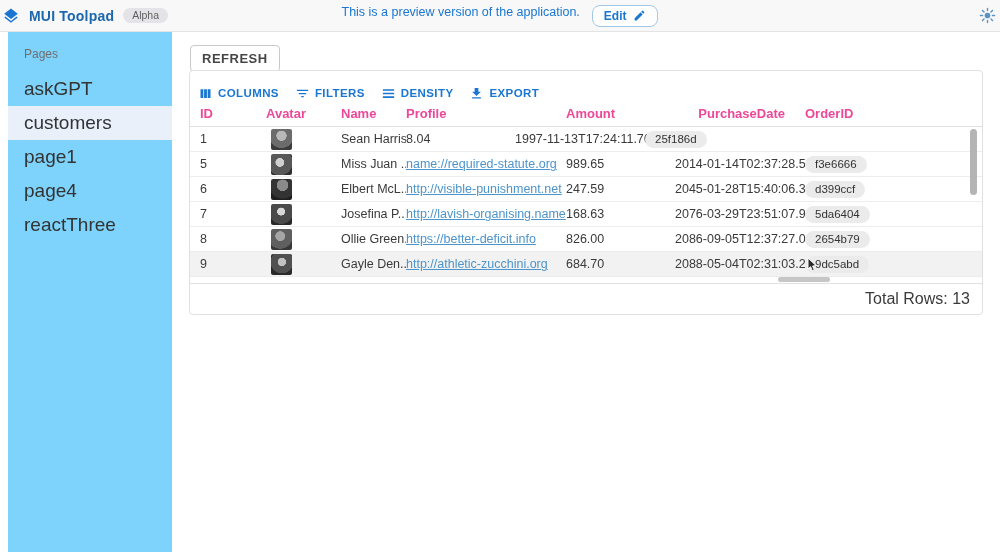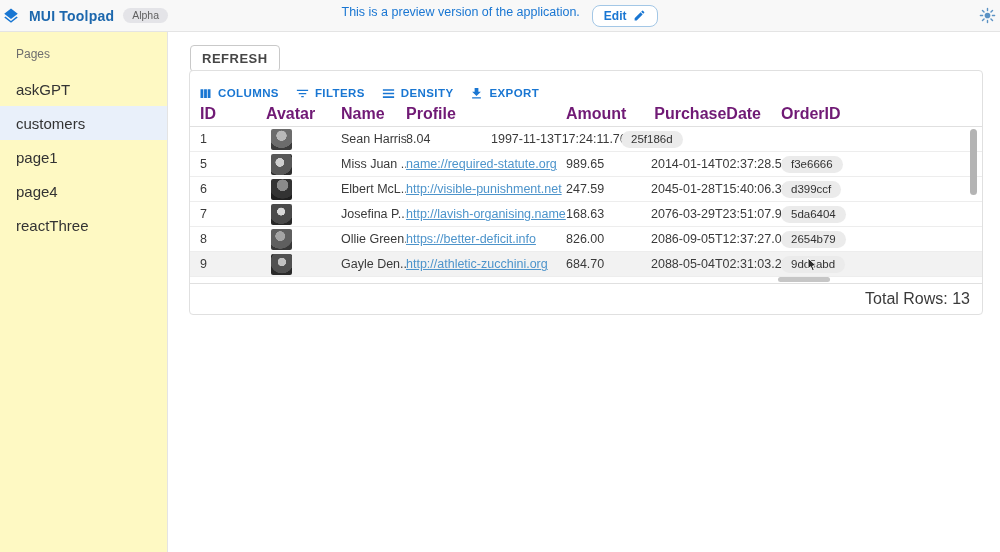--- a/index.html
+++ b/index.html
@@ -28,27 +28,27 @@
     display:inline-flex; align-items:center; gap:7px;
     background:#fff; border:1px solid #a3c7e6; border-radius:8px;
     padding:3px 11px; color:#1976d2; font-weight:bold; font-size:12px;
     font-family:inherit; cursor:pointer;
   }
   .appbar-right { width:240px; display:flex; justify-content:flex-end; }
   .icon-btn { background:none; border:none; cursor:pointer; padding:2px; display:flex; }
 
   
   .sidebar {
-    position:absolute; top:32px; left:0; width:168px; bottom:0;
-    background:#fef9c3; border-right:1px solid #e4e4e4;
+    position:absolute; top:32px; left:8px; width:168px; bottom:0;
+    background:#7dd3fc; border-right:1px solid #e4e4e4;
   }
   .sidebar-subheader { color:#6e6e6e; font-size:12px; padding:15px 16px 11px; }
   .side-item {
     height:34px; display:flex; align-items:center; padding:0 16px;
-    font-size:15px; color:#333; cursor:pointer;
+    font-size:19px; color:#333; cursor:pointer;
   }
   .side-item.selected { background:#e9f0fa; }
 
   
   .main { position:absolute; left:172px; top:32px; right:0; bottom:0; background:#fff; }
   .refresh-btn {
     position:absolute; left:18px; top:13px;
     background:#fff; border:1px solid #c9c9c9; border-radius:4px;
     padding:5px 11px; font-size:13px; font-weight:bold; letter-spacing:.5px;
     color:#464646; font-family:inherit; cursor:pointer;
@@ -62,34 +62,34 @@
   .grid-toolbar { height:30px; display:flex; align-items:flex-end; gap:16px; padding:0 8px; }
   .tb-btn {
     display:inline-flex; align-items:center; gap:5px;
     color:#1976d2; font-size:11.5px; font-weight:bold; letter-spacing:.4px;
     background:none; border:none; font-family:inherit; cursor:pointer;
   }
   .tb-btn svg { flex:none; }
 
   .grid-head {
     height:27px; display:flex; align-items:center; padding-left:10px;
-    border-bottom:1px solid #e0e0e0; font-size:16px; font-weight:bold; color:#701a75;
+    border-bottom:1px solid #e0e0e0; font-size:13px; font-weight:bold; color:#ec4899;
   }
   .grid-row {
     height:25px; display:flex; align-items:center; padding-left:10px;
     border-bottom:1px solid #ededed; font-size:12.5px; color:#3a3a3a;
   }
   .grid-row.hover { background:#f2f2f2; }
 
   .col-id      { width:66px; }
   .col-avatar  { width:75px; }
   .col-name    { width:65px; white-space:nowrap; overflow:hidden; }
   .col-profile { width:160px; white-space:nowrap; overflow:hidden; }
   .col-amount  { width:85px; }
-  .col-date    { width:120px; text-align:right; padding-right:10px; white-space:nowrap; }
+  .col-date    { width:120px; text-align:right; padding-right:10px; white-space:nowrap;margin-left:24px; }
   .col-order   { flex:1; padding-left:10px; display:flex; align-items:center; }
   .grid-head .col-order { display:block; }
 
   .cell-link { color:#4d94cb; text-decoration:underline; cursor:pointer; }
   .chip {
     background:#ebebeb; border-radius:11px; padding:3px 10px;
     font-size:11.5px; color:#333; line-height:1;
   }
   .avatar {
     width:21px; height:21px; border-radius:2px; margin-left:5px;

